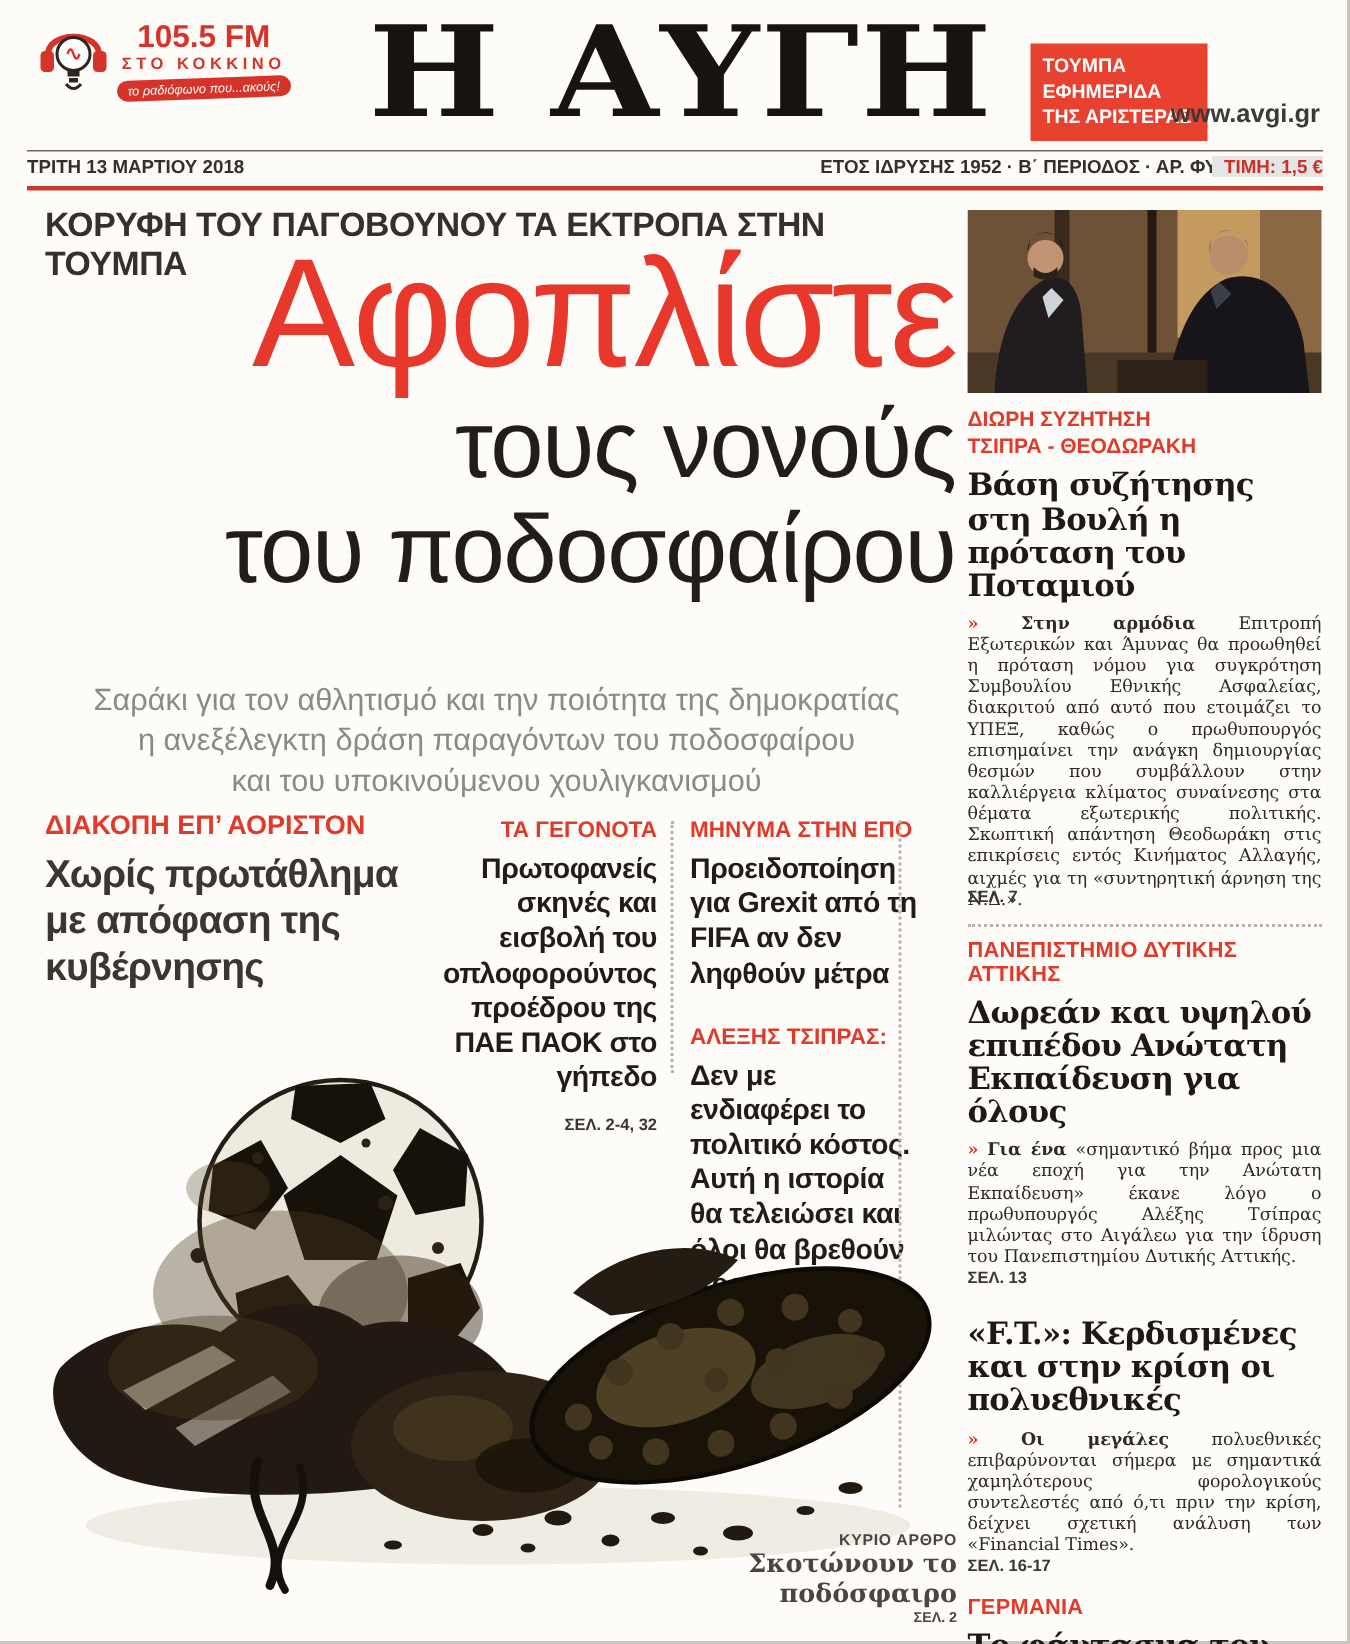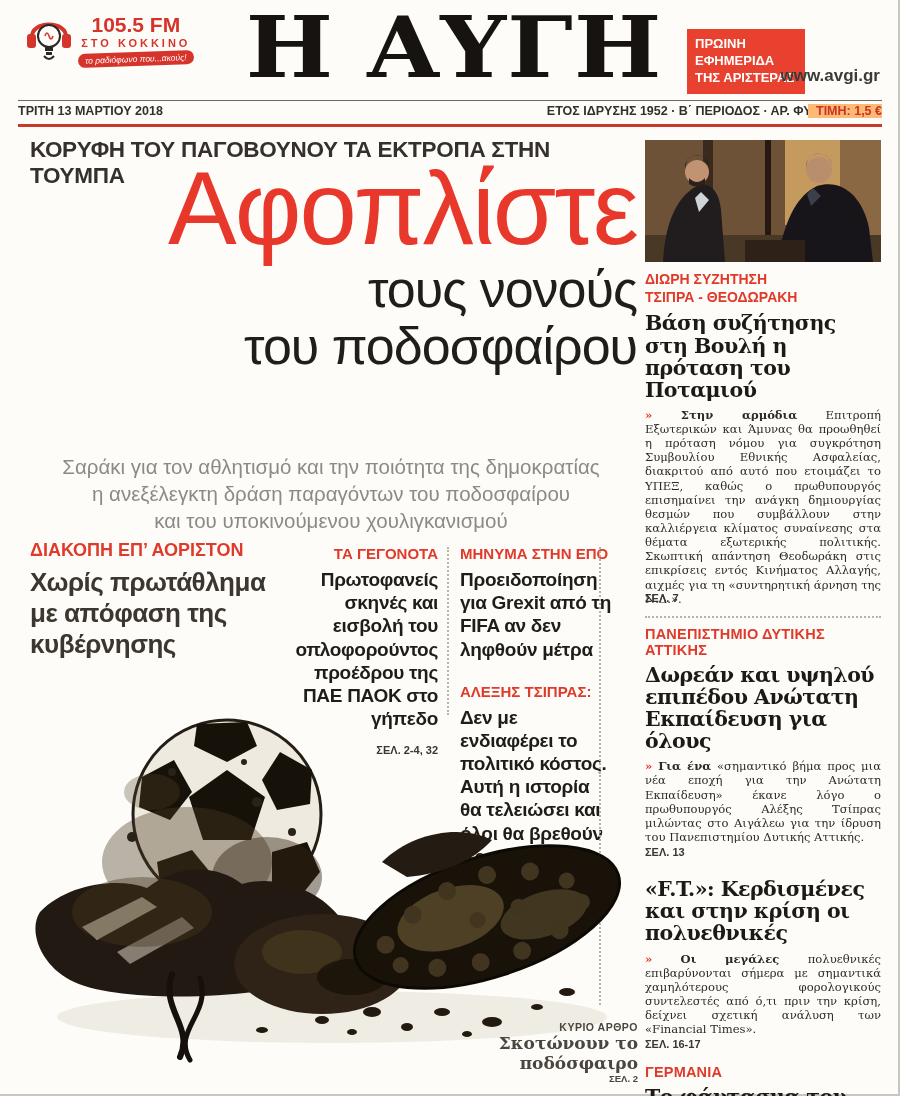--- a/index.html
+++ b/index.html
@@ -19,30 +19,30 @@
               font-family:"DejaVu Serif", serif; font-weight:900; font-size:84px; line-height:1.05;
               color:#161310; transform:scaleX(1.1); transform-origin:center; letter-spacing:1px; }
   .tagline-box { position:absolute; left:687px; top:29px; width:118px; background:#e8412f; color:#fff;
                  font-weight:bold; font-size:13px; line-height:1.3; padding:7px 8px; }
   .website { position:absolute; right:20px; top:66px; font-size:17px; font-weight:bold; color:#3a3a38; }
   .rule-dark { position:absolute; left:18px; right:18px; top:100px; height:1px; background:#6f6660; }
   .dateline-row { position:absolute; left:18px; right:18px; top:104px; display:flex;
                   justify-content:space-between; align-items:center; font-size:12.5px; font-weight:bold;
                   color:#33302c; }
   .dateline-center { position:absolute; left:0; right:0; text-align:right; }
-  .price { color:#cc3126; position:relative; z-index:2; background:#fdba74; padding-left:8px;margin-left:12px; }
+  .price { color:#cc3126; position:relative; z-index:2; background:#e5e5e5; padding-left:8px;margin-left:12px; }
   .date-left { position:relative; z-index:2; background:#fdfcf8; padding-right:8px; }
   .rule-red { position:absolute; left:18px; right:18px; top:124px; height:3px; background:#c9392b; }
 
   
   .kicker { position:absolute; left:30px; top:137px; width:610px; font-size:22.5px; font-weight:bold;
             color:#35302b; letter-spacing:-0.3px; }
   .headline { position:absolute; left:25px; top:156px; width:612px; text-align:right; font-weight:normal; }
   .headline-red { display:block; color:#e8382b; font-size:103px; line-height:1.02; letter-spacing:-2px; }
-  .headline-black { display:block; color:#211d1a; font-size:52px; line-height:1.1; letter-spacing:-1px; }
+  .headline-black { display:block; color:#211d1a; font-size:64px; line-height:1.1; letter-spacing:-1px; }
   .deck { position:absolute; left:40px; top:453px; width:582px; text-align:center; font-size:20.5px;
           line-height:1.32; color:#8a8a88; }
   .deck span { display:block; }
 
   .red-label { color:#e03a2a; font-weight:bold; }
   .col-susp { position:absolute; left:30px; top:540px; width:262px; }
   .col-susp .red-label { font-size:18px; }
   .col-susp h2 { font-size:26px; line-height:1.2; color:#3b362f; letter-spacing:-0.5px; margin-top:6px; }
   .col-events { position:absolute; left:288px; top:545px; width:150px; text-align:right; }
   .col-events .red-label, .col-epo .red-label { font-size:15px; }
@@ -97,21 +97,21 @@
     <div class="radio-text">
       <div class="radio-freq">105.5 FM</div>
       <div class="radio-name">ΣΤΟ ΚΟΚΚΙΝΟ</div>
       <div class="radio-ribbon">το ραδιόφωνο που...ακούς!</div>
     </div>
   </div>
 
   <div class="masthead">Η ΑΥΓΗ</div>
 
   <div class="tagline-box">
-    <div>ΠΡΩΙΝΗ</div>
+    <div>ΤΟΥΜΠΑ</div>
     <div>ΕΦΗΜΕΡΙΔΑ</div>
     <div>ΤΗΣ ΑΡΙΣΤΕΡΑΣ</div>
   </div>
 
   <div class="website">www.avgi.gr</div>
 
   <div class="rule-dark"></div>
 
   <div class="dateline-row">
     <span class="date-left">ΤΡΙΤΗ 13 ΜΑΡΤΙΟΥ 2018</span>

